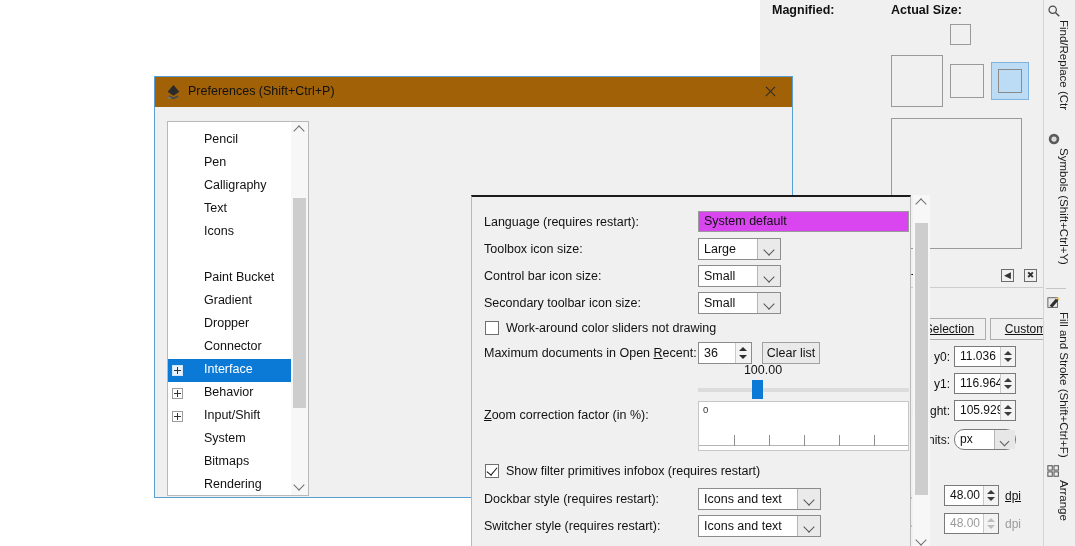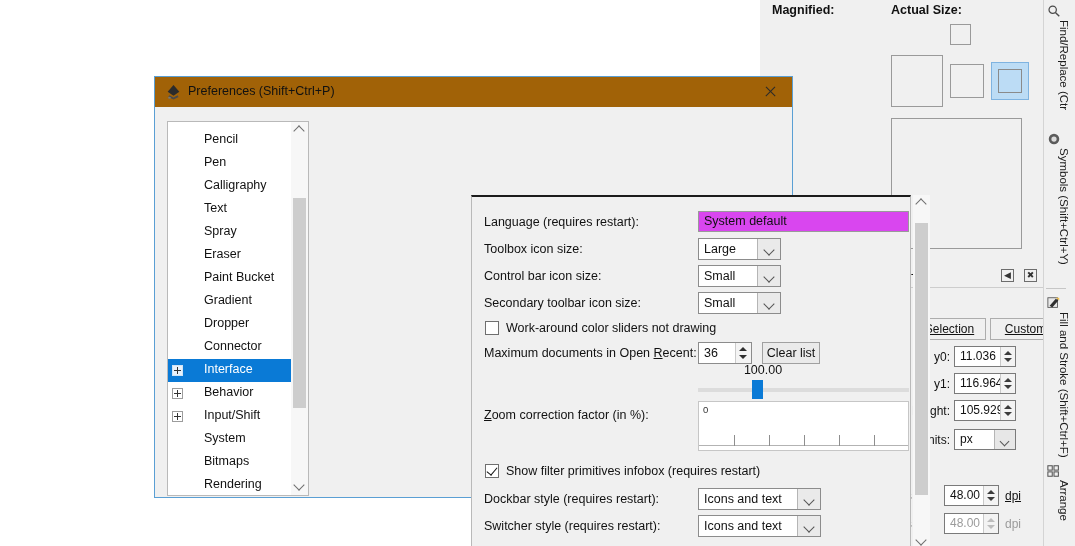--- a/index.html
+++ b/index.html
@@ -220,21 +220,21 @@
     <div class="fld-lbl" style="left:122px;top:140px;width:68px;">Height:</div>
     <div class="spin" style="left:194px;top:136px;width:62px;">
       <span>105.929</span>
       <div class="spin-btns">
           <i class="up"></i>
           <i class="dn"></i>
         </div>
     </div>
 
     <div class="fld-lbl" style="left:150px;top:169px;width:40px;">Units:</div>
-    <div class="combo" style="left:194px;top:165px;width:62px;">
+    <div class="combo" style="left:194px;top:165px;width:62px;border-radius:10px;">
       <span>px</span>
       <div class="combo-arrow"></div>
     </div>
 
     <div id="imgsize-lbl">ge size</div>
 
     <div class="fld-lbl" style="left:0px;top:225px;width:56px;">dth:</div>
     <div class="spin" style="left:60px;top:221px;width:55px;">
       <span>51</span>
       <div class="spin-btns">
@@ -327,24 +327,21 @@
       <div class="tnode" style="top:30px;">
           <span class="lbl">Pen</span>
         </div>
       <div class="tnode" style="top:53px;">
           <span class="lbl">Calligraphy</span>
         </div>
       <div class="tnode" style="top:76px;">
           <span class="lbl">Text</span>
         </div>
       <div class="tnode" style="top:99px;">
-          <span class="lbl">Spray</span>
-        </div>
-      <div class="tnode" style="top:122px;">
-          <span class="lbl">Eraser</span>
+          <span class="lbl">Icons</span>
         </div>
       <div class="tnode" style="top:145px;">
           <span class="lbl">Paint Bucket</span>
         </div>
       <div class="tnode" style="top:168px;">
           <span class="lbl">Gradient</span>
         </div>
       <div class="tnode" style="top:191px;">
           <span class="lbl">Dropper</span>
         </div>

